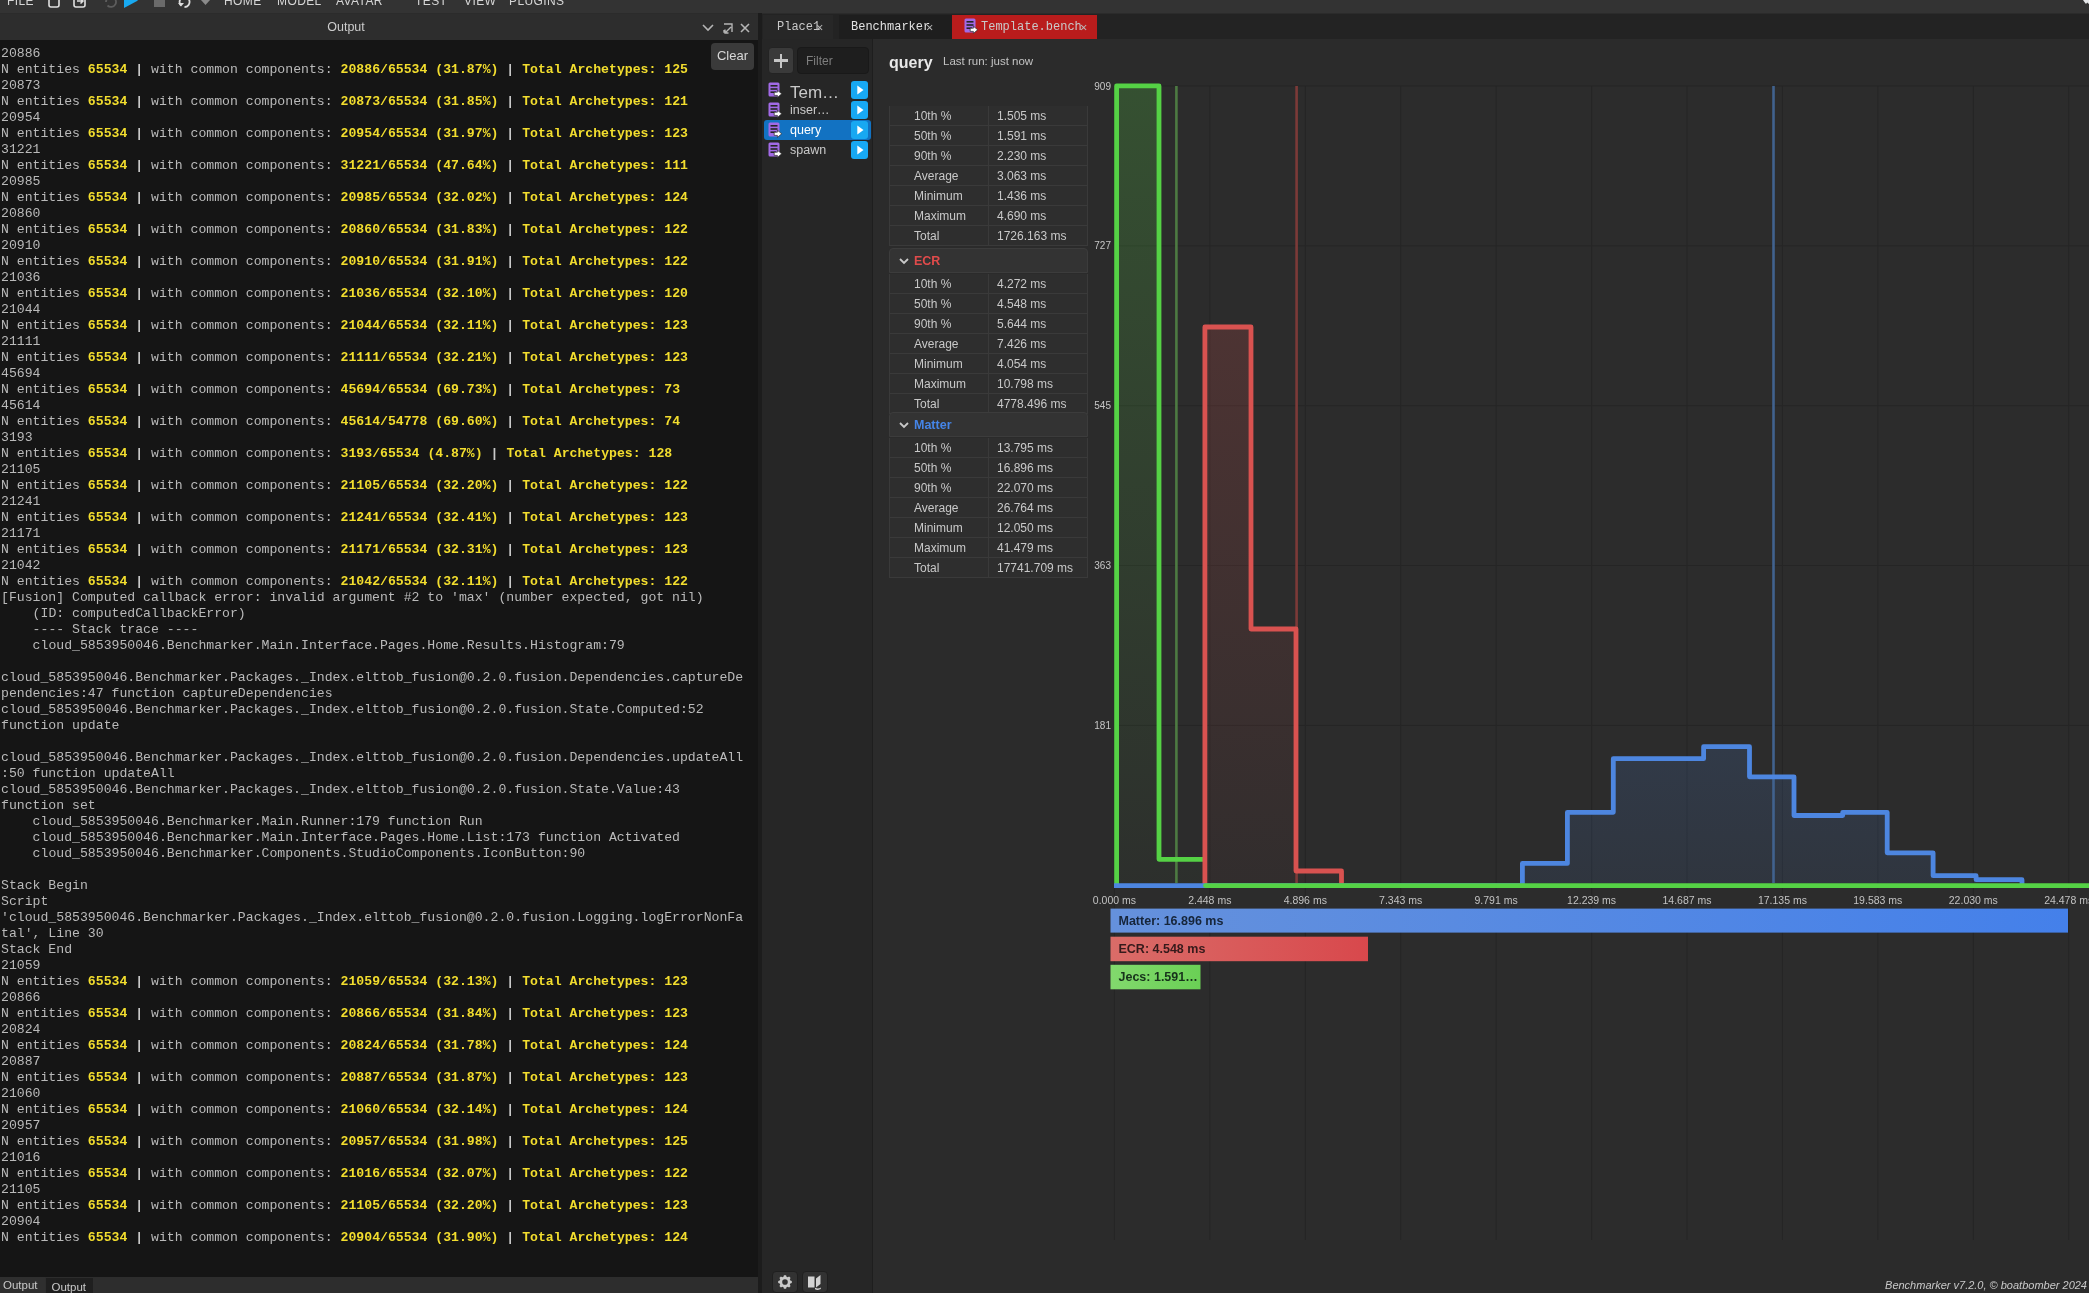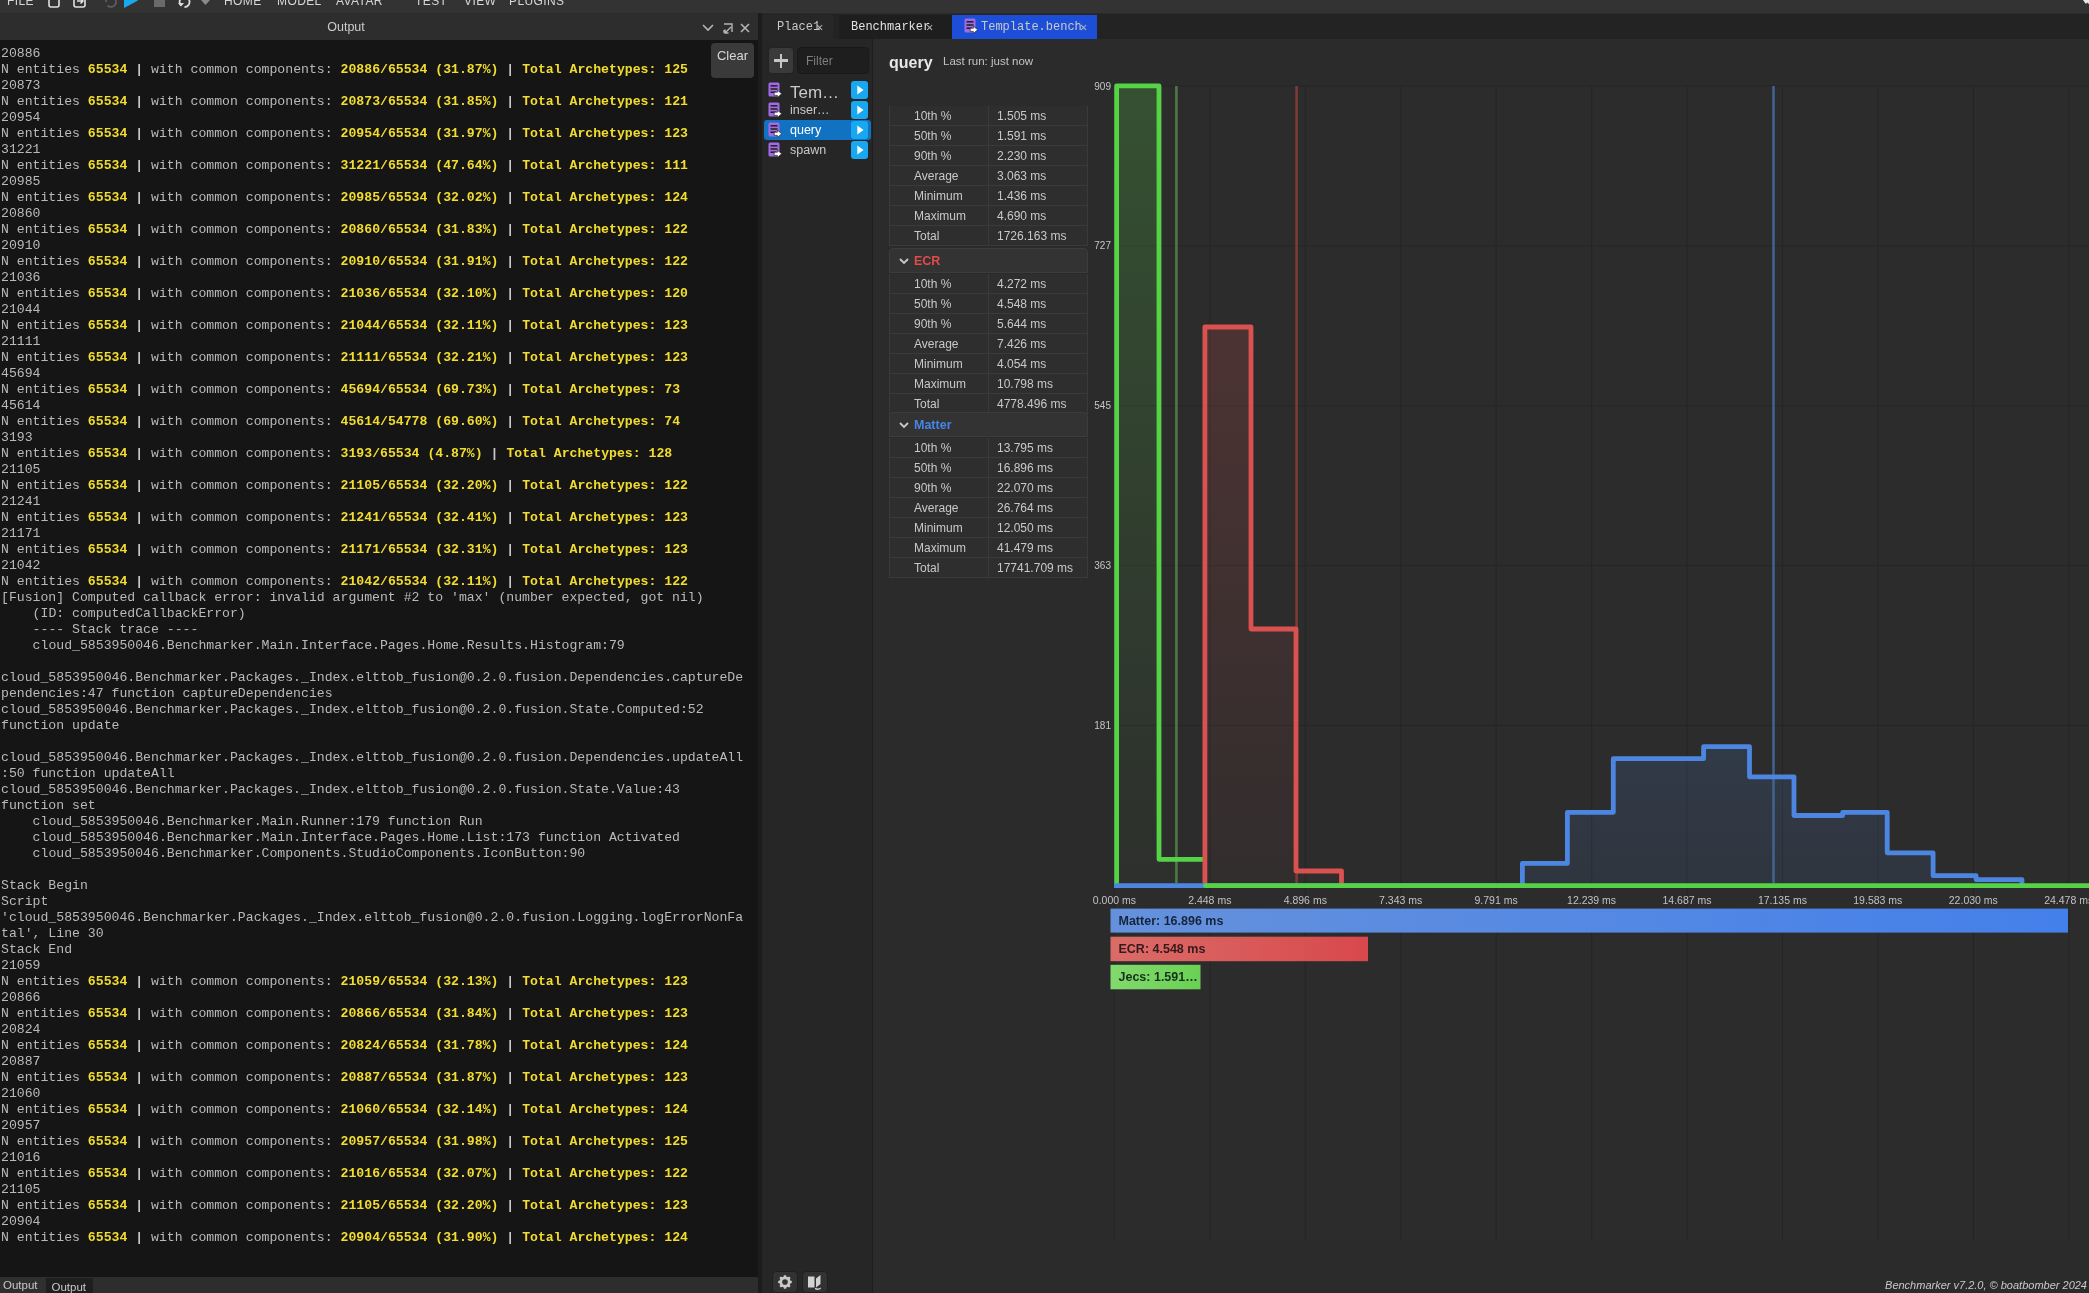--- a/index.html
+++ b/index.html
@@ -14,21 +14,21 @@
   #outhdr { position:absolute; left:0; top:14px; width:758px; height:26px; background:#2d2d2d; }
   #outhdr .t { position:absolute; left:0; width:692px; text-align:center; top:6px;
     font-size:12.5px; color:#cccccc; }
   #console { position:absolute; left:0; top:40px; width:758px; height:1238px;
     background:#151515; overflow:hidden; }
   #console pre { position:absolute; left:1px; top:6px; width:747px;
     font-family:"Liberation Mono", monospace; font-size:13.17px; line-height:16px;
     color:#bababa; white-space:pre-wrap; overflow-wrap:break-word; }
   #console pre b { color:#f2dd2e; font-weight:bold; }
   #console pre .pp { font-weight:bold; color:#c9c9c9; }
-  #clearbtn { position:absolute; left:711px; top:43px; width:43px; height:35px;
+  #clearbtn { position:absolute; left:711px; top:43px; width:43px; height:27px;
     background:#3a3a3a; border-radius:4px; color:#d8d8d8; font-size:13px;
     text-align:center; line-height:26px; }
   
   #botstrip { position:absolute; left:0; top:1277px; width:758px; height:16px; background:#2d2d2d; }
   
   #vdiv { position:absolute; left:758px; top:13px; width:4px; height:1280px; background:#1c1c1c; }
   
   #tabbar { position:absolute; left:762px; top:14px; width:1327px; height:25px; background:#232323; }
   .tab { position:absolute; top:1px; height:24px; font-size:12px; color:#c9c9c9;font-family:Liberation Mono, monospace; }
   .tab .x { color:#b9b9b9; }
@@ -159,21 +159,21 @@
 <div id="vdiv"></div>
 <div id="tabbar">
   <div class="tab" style="left:1px; width:70px; background:#272727;">
     <span class="abs" style="left:14px; top:5px;">Place1</span>
     <span class="x abs" style="left:53px; top:5px;">✕</span>
   </div>
   <div class="tab" style="left:77px; width:113px; background:#1e1e1e; color:#e2e2e2;">
     <span class="abs" style="left:12px; top:5px;">Benchmarker</span>
     <span class="x abs" style="left:87px; top:5px;">✕</span>
   </div>
-  <div class="tab" style="left:190px; width:145px; background:#1d4ed8;">
+  <div class="tab" style="left:190px; width:145px; background:#b91c1c;">
     <svg class="abs" style="left:12px; top:3px;" width="14" height="17" viewBox="0 0 14 17">
         <rect x="0.5" y="0.5" width="11" height="14" rx="1.5" fill="#a26ae6"></rect>
         <rect x="2.5" y="3" width="7" height="1.6" fill="#262626"></rect>
         <rect x="2.5" y="6.2" width="7" height="1.6" fill="#262626"></rect>
         <rect x="2.5" y="9.4" width="5.5" height="1.6" fill="#262626"></rect>
         <path d="M6.2 10.2 h3.2 v-2 l4.3 3.6 -4.3 3.6 v-2 h-3.2 z" fill="#ffffff" stroke="#262626" stroke-width="0.7"></path>
       </svg>
     <span class="abs" style="left:29px; top:5px;">Template.bench</span>
     <span class="x abs" style="left:128px; top:5px;">✕</span>
   </div>

